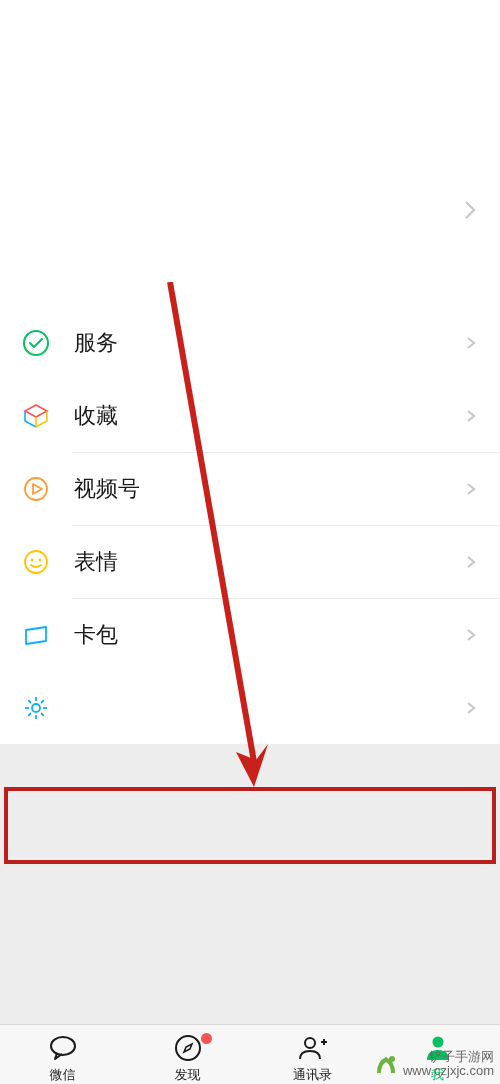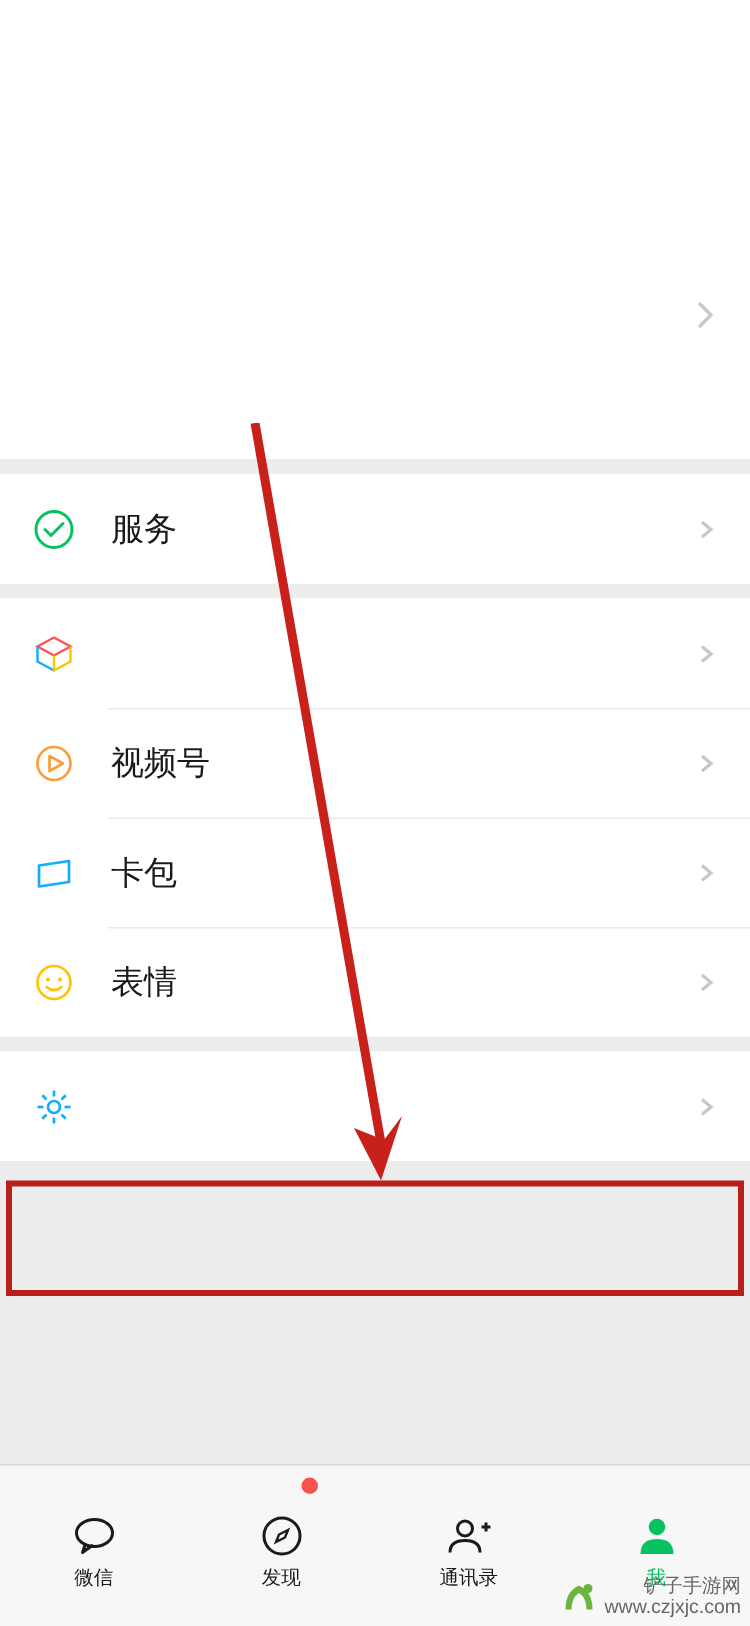--- a/index.html
+++ b/index.html
@@ -19,21 +19,21 @@
     .chevron-right {
       position: absolute;
       right: 22px;
       top: 50%;
       transform: translateY(-50%);
       width: 14px;
       height: 14px;
     }
     .chevron-right-svg { stroke: #c8c8c8; stroke-width: 2.2; fill: none; }
     .profile-chevron { top: 198px; right: 22px; position: absolute; }
-    .group { background: #fff; margin-top: 10px; }
+    .group { background: #fff; }
     .row {
       display: flex;
       align-items: center;
       height: 73px;
       padding: 0 20px;
       position: relative;
       background: #fff;
     }
     .row + .row::before {
       content: "";
@@ -73,21 +73,21 @@
       left: 162px;
       top: 282px;
       z-index: 6;
       pointer-events: none;
     }
     .tabbar {
       position: absolute;
       bottom: 0;
       left: 0;
       right: 0;
-      height: 108px;
+      height: 60px;
       background: #f7f7f7;
       display: flex;
       border-top: 1px solid #d9d9d9;
     }
     .tab {
       flex: 1;
       display: flex;
       flex-direction: column;
       align-items: center;
       justify-content: center;
@@ -156,63 +156,64 @@
 
 <div class="group">
   <div class="row">
     <span class="icon-wrap">
       <svg width="28" height="28" viewBox="0 0 28 28">
           <polygon points="14,3 25,9 14,15 3,9" fill="none" stroke="#fa5151" stroke-width="1.6"></polygon>
           <polyline points="3,9 3,19 14,25" fill="none" stroke="#10aeff" stroke-width="1.6"></polyline>
           <polyline points="25,9 25,19 14,25 14,15" fill="none" stroke="#ffc300" stroke-width="1.6"></polyline>
         </svg>
     </span>
+    <span class="label">收藏</span>
     <span class="chevron-right">
       <svg width="14" height="14" viewBox="0 0 14 14">
           <polyline class="chevron-right-svg" points="4,2 10,7 4,12"></polyline>
         </svg>
     </span>
   </div>
   <div class="row">
     <span class="icon-wrap">
       <svg width="28" height="28" viewBox="0 0 28 28">
           <circle cx="14" cy="14" r="11" fill="none" stroke="#fa9d3b" stroke-width="1.8"></circle>
           <polygon points="11,9 20,14 11,19" fill="none" stroke="#fa9d3b" stroke-width="1.8" stroke-linejoin="round"></polygon>
         </svg>
     </span>
     <span class="label">视频号</span>
-    <span class="chevron-right">
-      <svg width="14" height="14" viewBox="0 0 14 14">
-          <polyline class="chevron-right-svg" points="4,2 10,7 4,12"></polyline>
-        </svg>
-    </span>
-  </div>
-  <div class="row">
-    <span class="icon-wrap">
-      <svg width="28" height="28" viewBox="0 0 28 28">
-          <path d="M4 9 L24 6 L24 20 L4 23 Z" fill="none" stroke="#10aeff" stroke-width="1.8" stroke-linejoin="round"></path>
-        </svg>
-    </span>
-    <span class="label">卡包</span>
     <span class="chevron-right">
       <svg width="14" height="14" viewBox="0 0 14 14">
           <polyline class="chevron-right-svg" points="4,2 10,7 4,12"></polyline>
         </svg>
     </span>
   </div>
   <div class="row">
     <span class="icon-wrap">
       <svg width="28" height="28" viewBox="0 0 28 28">
           <circle cx="14" cy="14" r="11" fill="none" stroke="#ffc300" stroke-width="1.8"></circle>
           <circle cx="10" cy="12" r="1.4" fill="#ffc300"></circle>
           <circle cx="18" cy="12" r="1.4" fill="#ffc300"></circle>
           <path d="M9 17 Q14 21 19 17" fill="none" stroke="#ffc300" stroke-width="1.8" stroke-linecap="round"></path>
         </svg>
     </span>
     <span class="label">表情</span>
+    <span class="chevron-right">
+      <svg width="14" height="14" viewBox="0 0 14 14">
+          <polyline class="chevron-right-svg" points="4,2 10,7 4,12"></polyline>
+        </svg>
+    </span>
+  </div>
+  <div class="row">
+    <span class="icon-wrap">
+      <svg width="28" height="28" viewBox="0 0 28 28">
+          <path d="M4 9 L24 6 L24 20 L4 23 Z" fill="none" stroke="#10aeff" stroke-width="1.8" stroke-linejoin="round"></path>
+        </svg>
+    </span>
+    <span class="label">卡包</span>
     <span class="chevron-right">
       <svg width="14" height="14" viewBox="0 0 14 14">
           <polyline class="chevron-right-svg" points="4,2 10,7 4,12"></polyline>
         </svg>
     </span>
   </div>
 </div>
 
 <div class="group">
   <div class="row">

